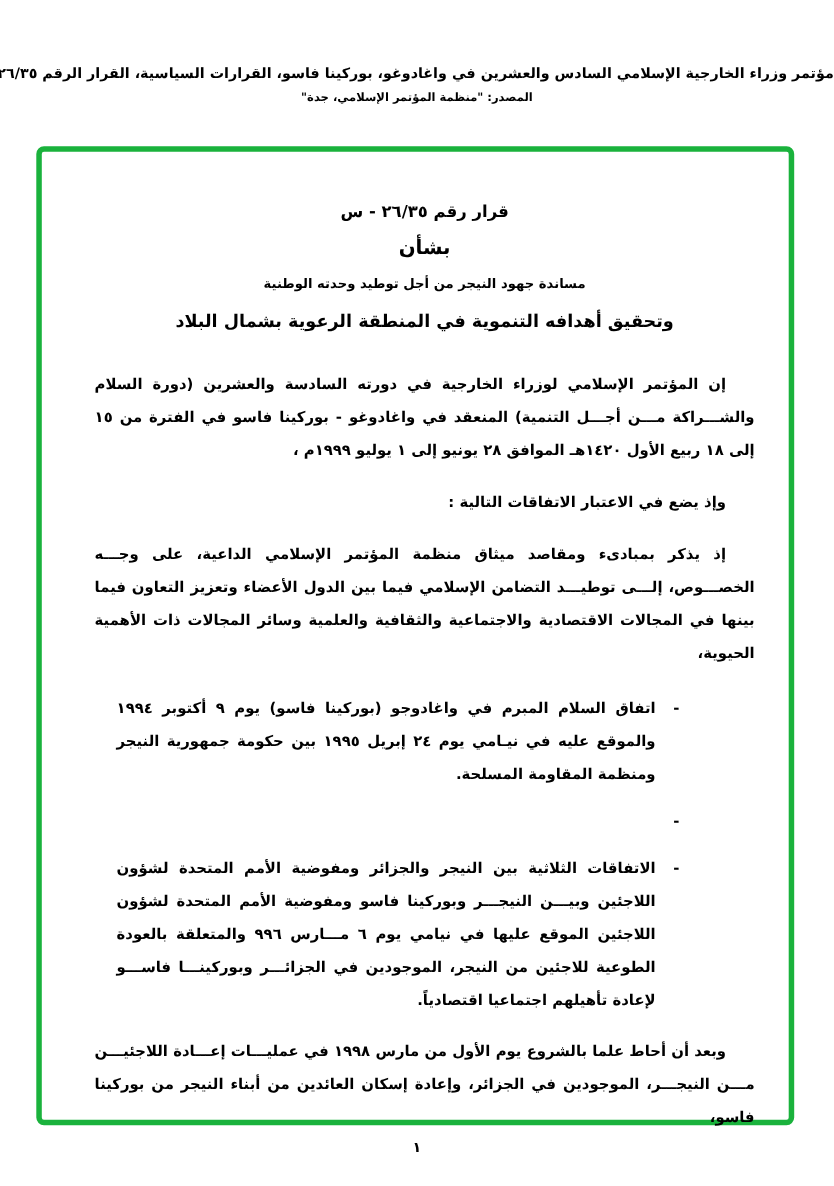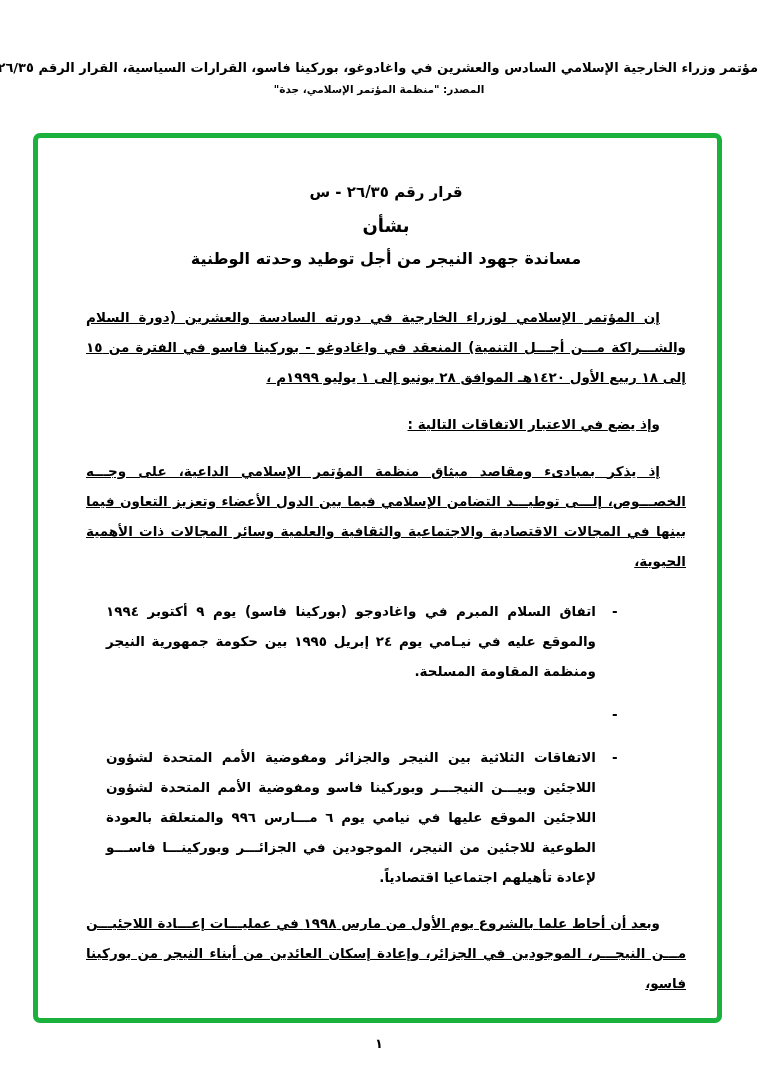--- a/index.html
+++ b/index.html
@@ -17,27 +17,27 @@
     background:#fff;
   }
   .content {
     position:absolute; top:0; left:0; right:0; bottom:0;
     direction:rtl; padding:38px 31px 0 48px; box-sizing:border-box;
   }
   .doc-title { text-align:center; font-weight:bold; }
   .doc-title div { line-height:33px; }
   .doc-title .t1 { font-size:15px; }
   .doc-title .t2 { font-size:18px; }
-  .doc-title .t3 { font-size:16px; }
+  .doc-title .t3 { font-size:12px; }
   .doc-title .t4 { font-size:16px; }
 
   .body-text { margin-top:27px; }
   .para {
     font-size:13.5px; font-weight:bold; line-height:30px;
-    text-align:justify; text-indent:26px; margin:0 0 17px 0;text-decoration:underline;
+    text-align:justify; text-indent:26px; margin:0 0 17px 0;
   }
   .para .lead { font-weight:bold; letter-spacing:0.3px; }
 
   .bullets { margin:20px 0 16px 0; }
   .bullet { display:flex; margin-bottom:13px; }
   .bullet-marker {
     flex:0 0 90px; font-size:13.5px; font-weight:bold; line-height:30px;
     text-align:left; padding-left:16px; box-sizing:border-box;
   }
   .bullet-text {
@@ -60,20 +60,21 @@
     <div class="header-source">المصدر:  "منظمة المؤتمر الإسلامي، جدة"</div>
   </div>
 
   <div class="frame">
     <div class="content">
 
       <div class="doc-title">
         <div class="t1">قرار رقم ٢٦/٣٥ - س</div>
         <div class="t2">بشأن</div>
         <div class="t3">مساندة جهود النيجر من أجل توطيد وحدته الوطنية</div>
+        <div class="t4">وتحقيق أهدافه التنموية في المنطقة الرعوية بشمال البلاد</div>
       </div>
 
       <div class="body-text">
 
         <p class="para">إن المؤتمر الإسلامي لوزراء الخارجية في دورته السادسة والعشرين (دورة السلام والشـــراكة مـــن أجـــل التنمية) المنعقد في واغادوغو - بوركينا فاسو في الفترة من ١٥ إلى ١٨ ربيع الأول ١٤٢٠هـ الموافق ٢٨ يونيو إلى ١ يوليو ١٩٩٩م ،</p>
 
         <p class="para"><span class="lead">وإذ يضع</span><span> في الاعتبار الاتفاقات التالية :</span></p>
 
         <p class="para"><span class="lead">إذ يذكر</span><span> بمبادىء ومقاصد ميثاق منظمة المؤتمر الإسلامي الداعية، على وجـــه الخصـــوص، إلـــى توطيـــد التضامن الإسلامي فيما بين الدول الأعضاء وتعزيز التعاون فيما بينها في المجالات الاقتصادية والاجتماعية والثقافية والعلمية وسائر المجالات ذات الأهمية الحيوية،</span></p>
 

